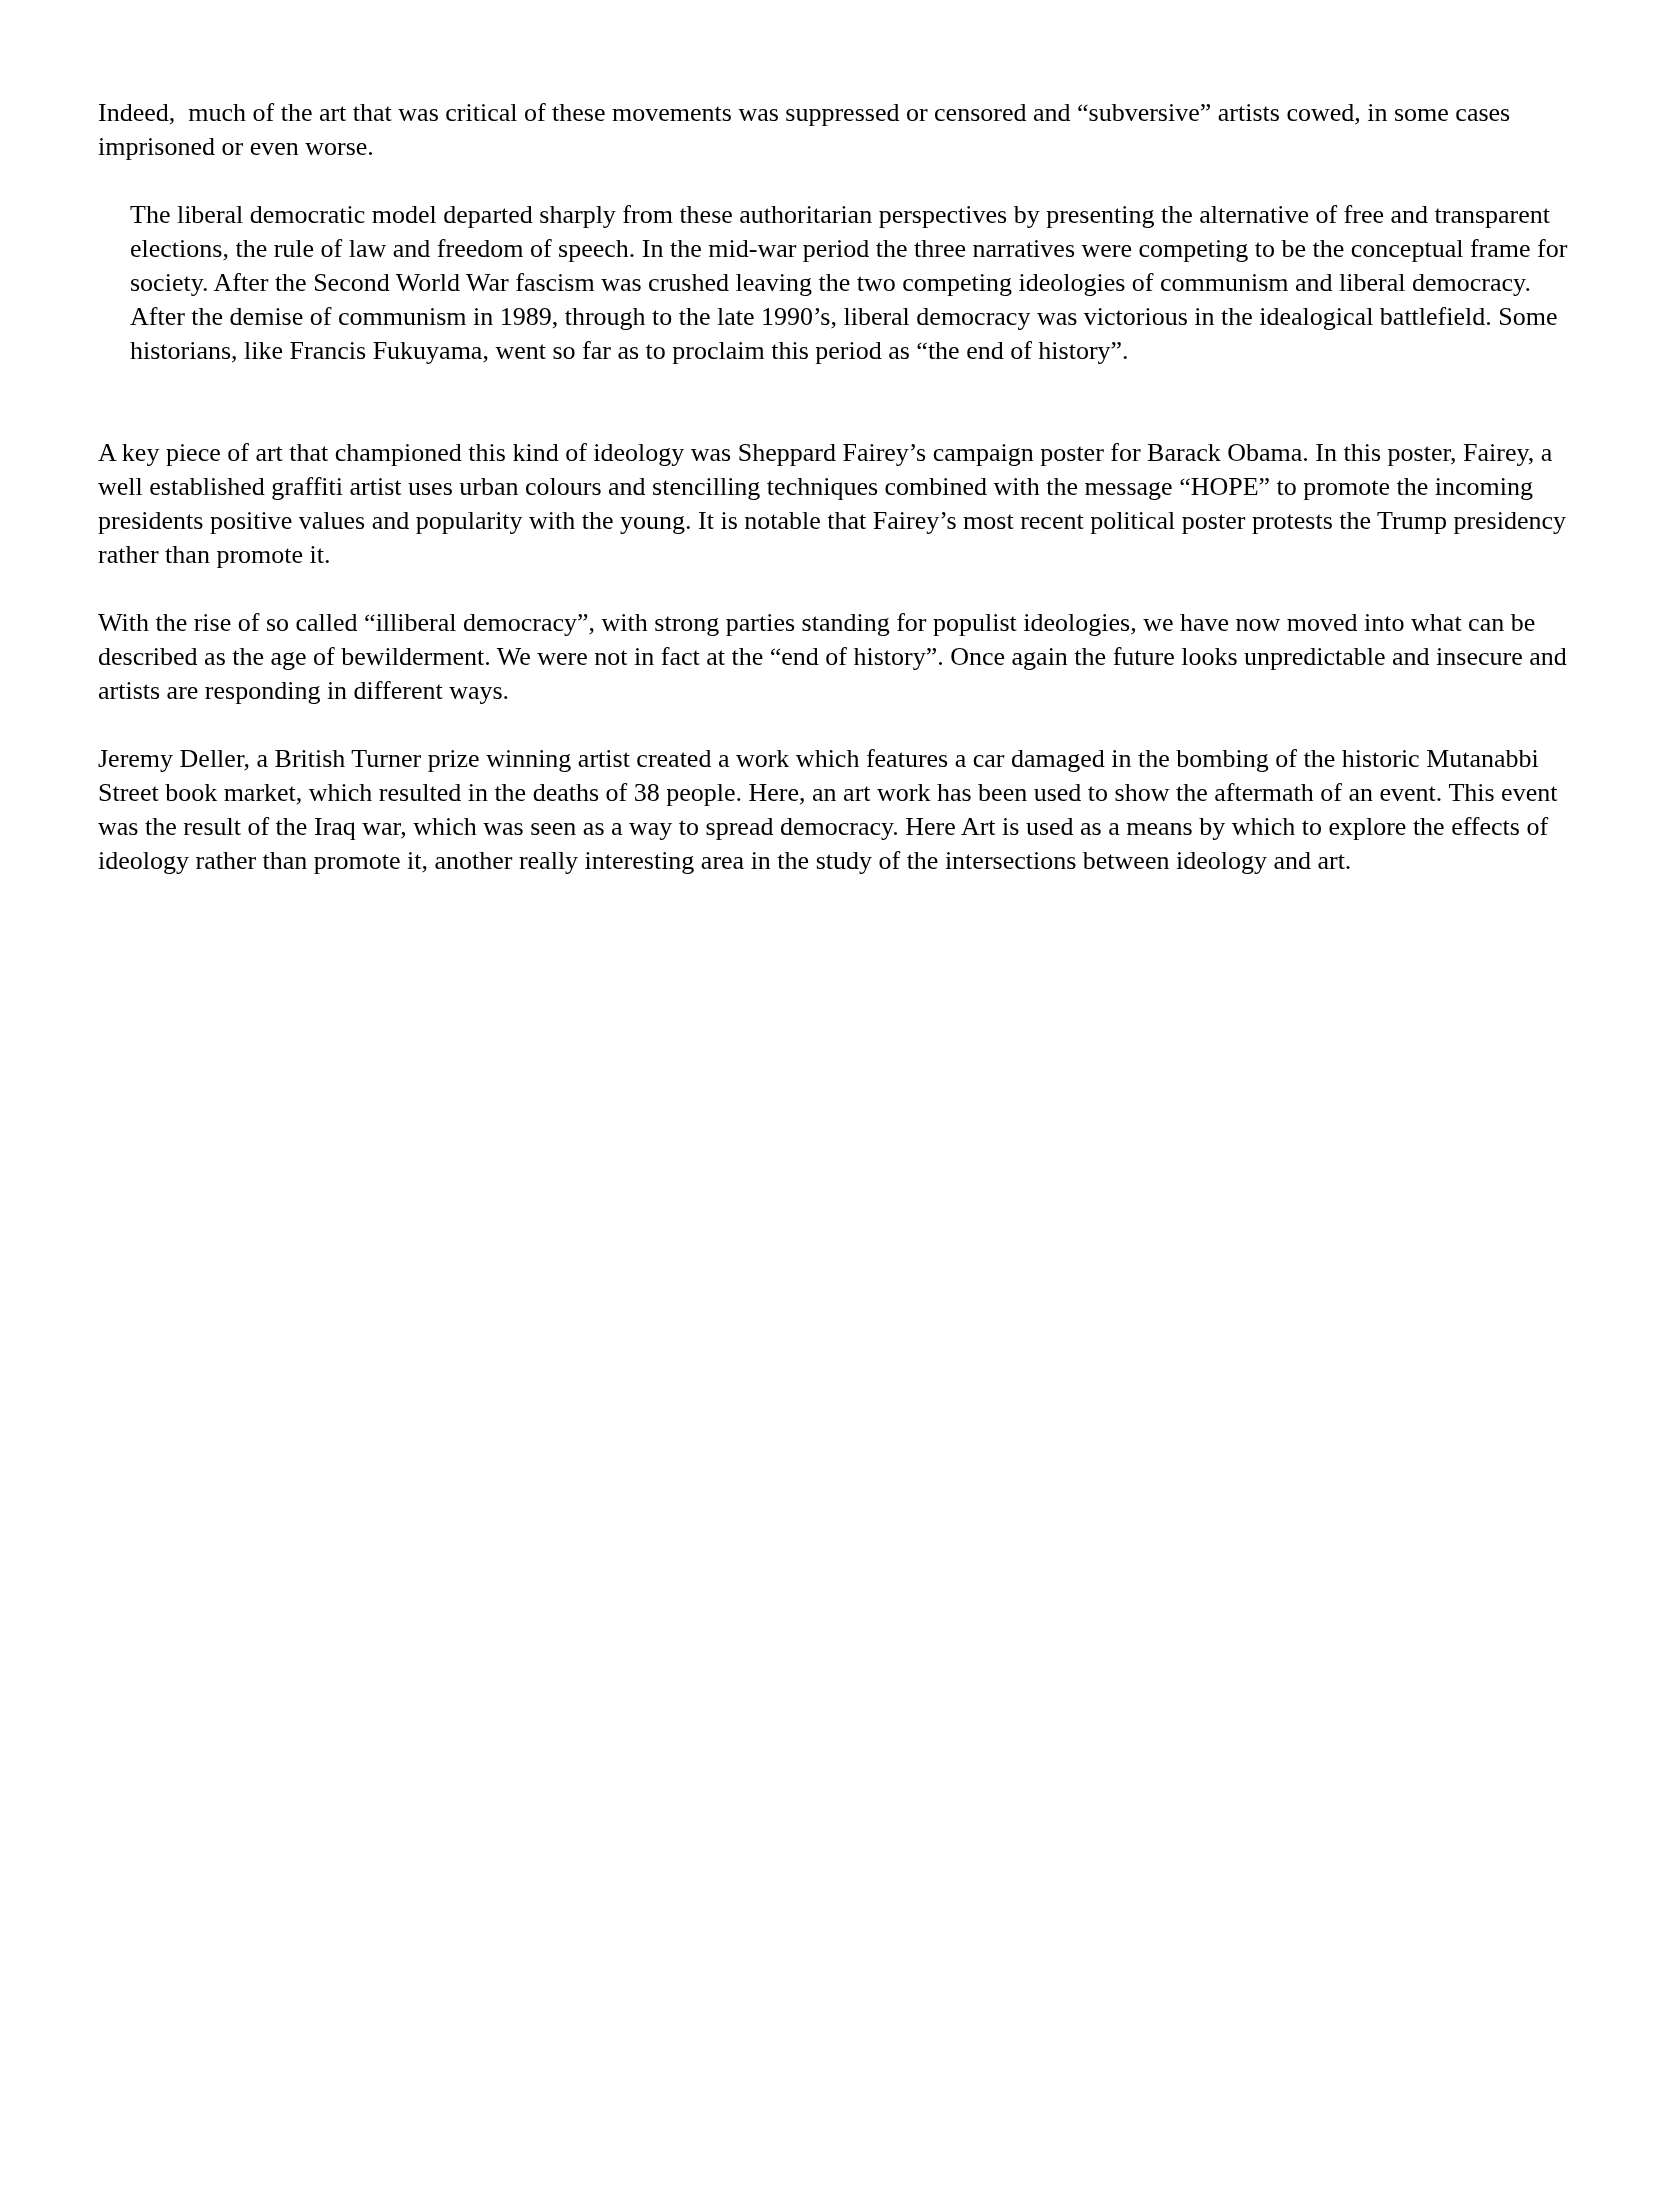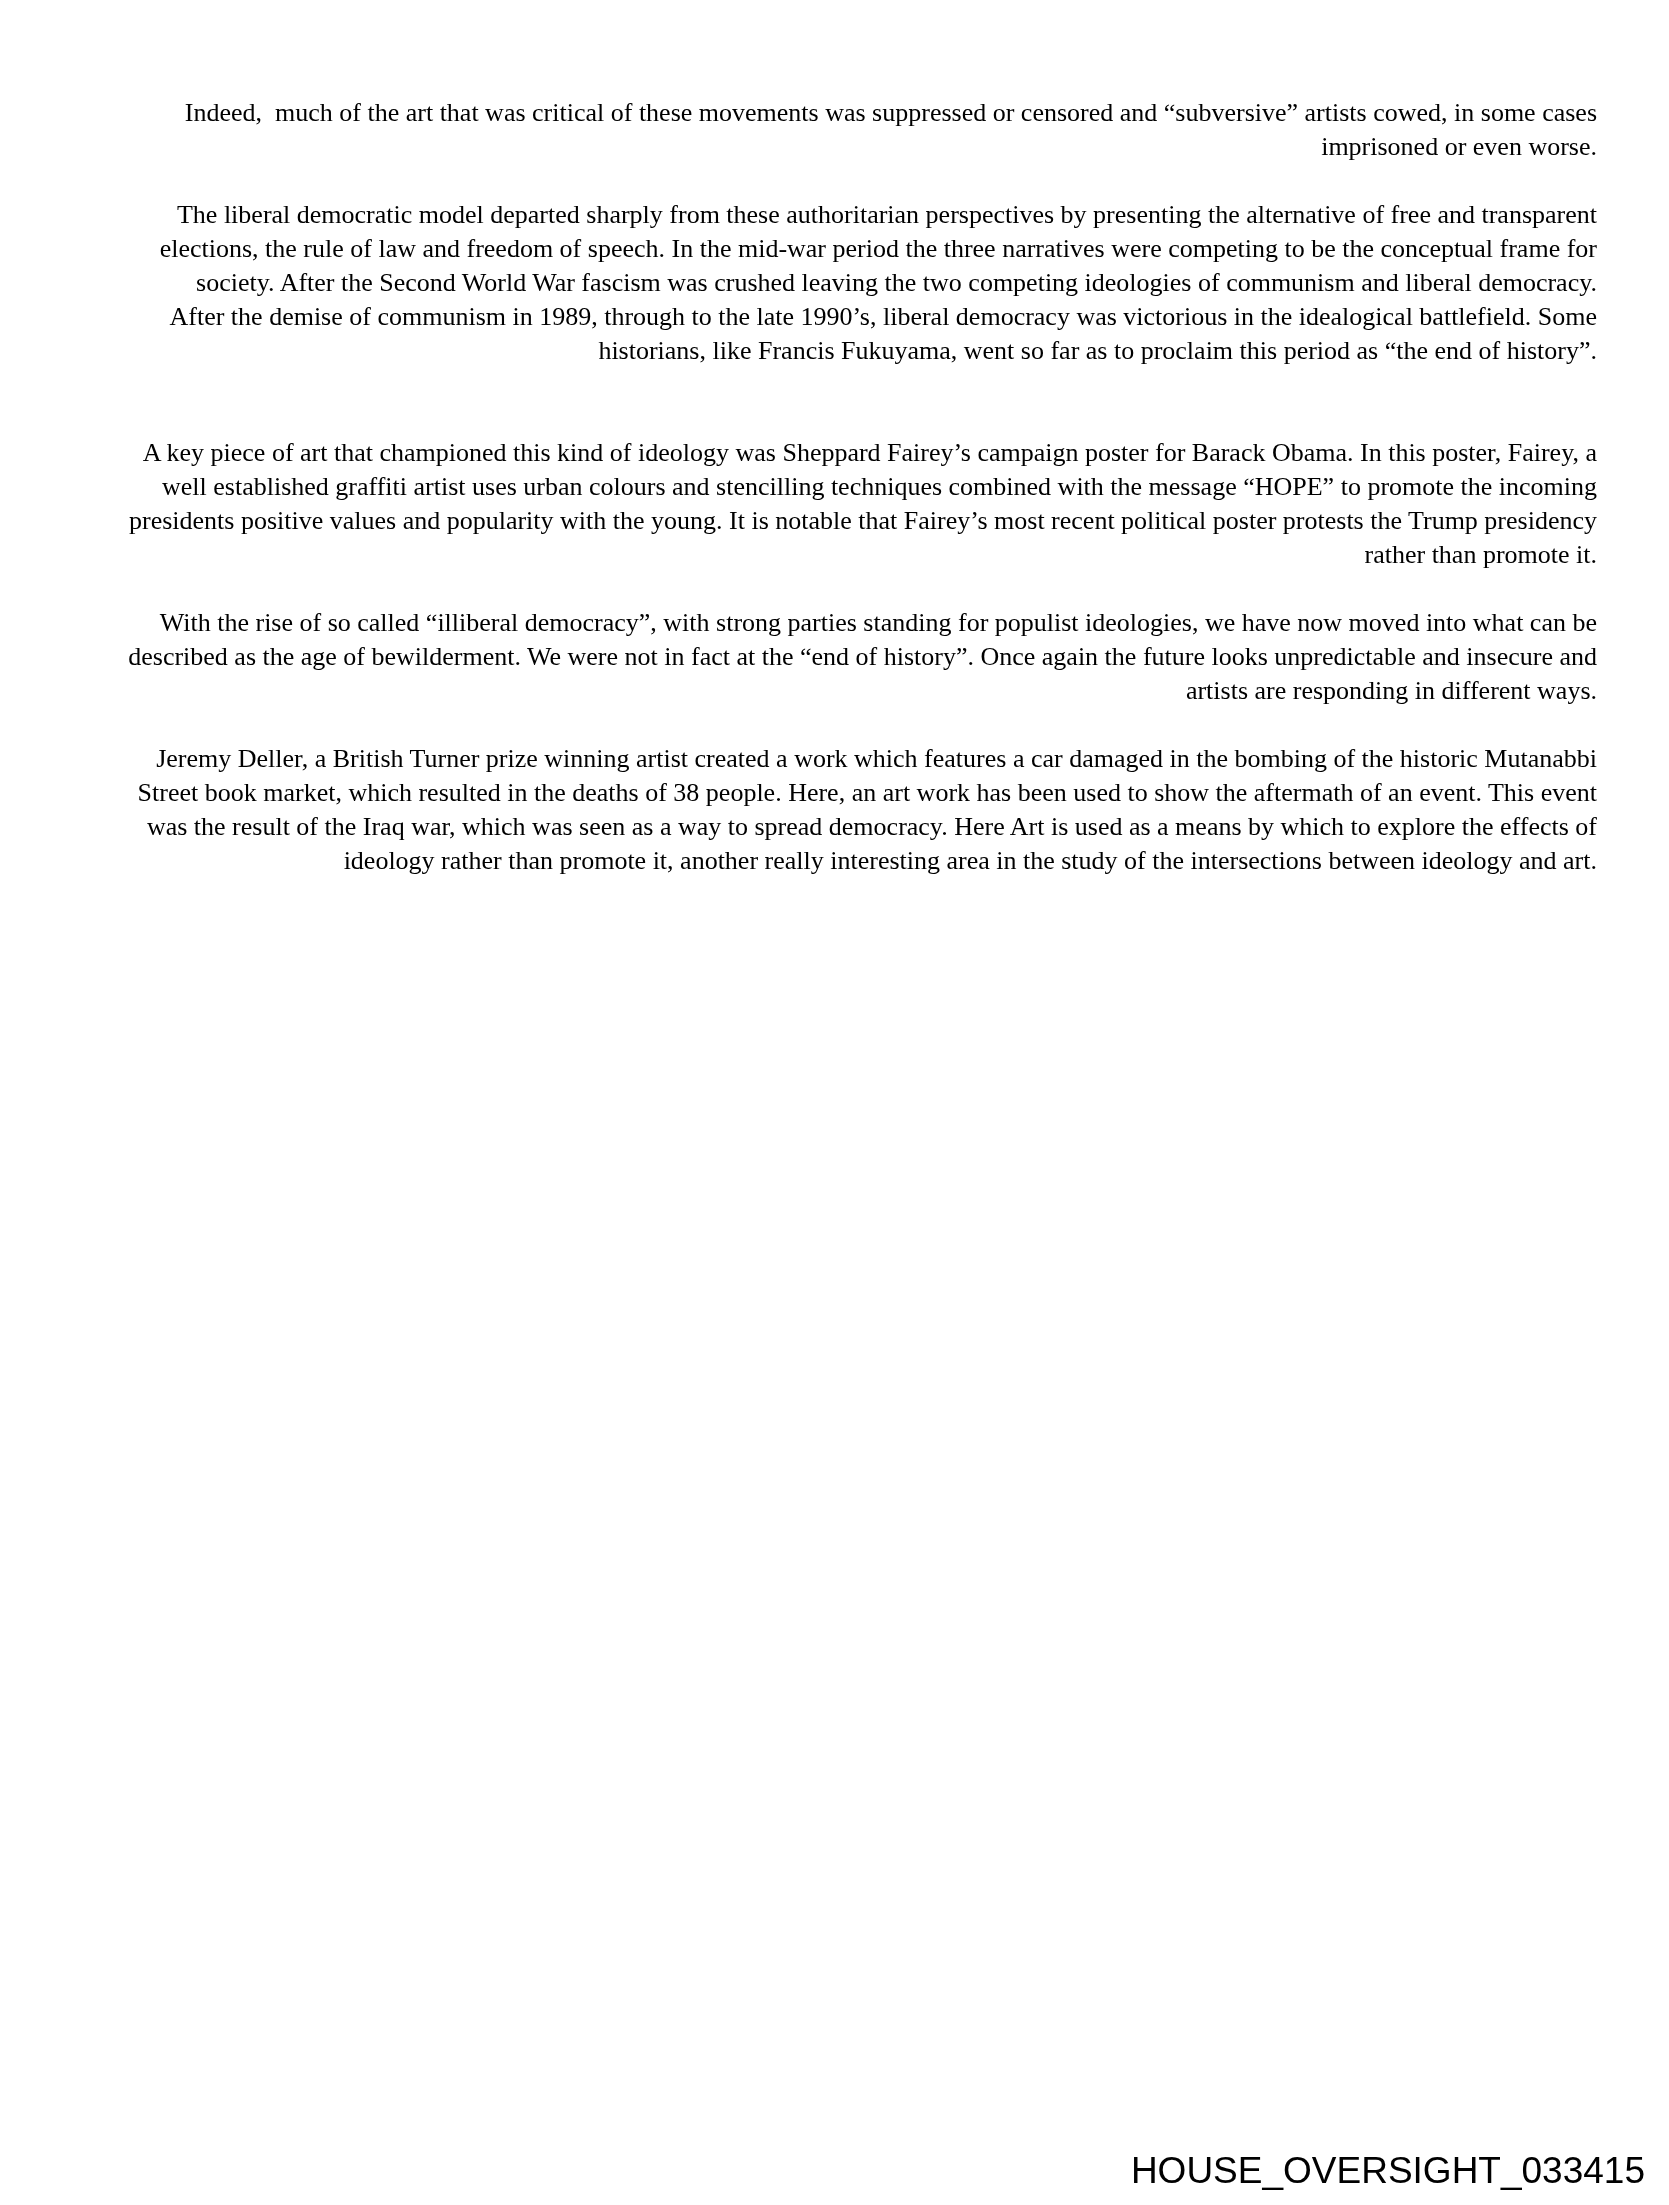--- a/index.html
+++ b/index.html
@@ -21,21 +21,20 @@
     width: 1499px;
     font-family: "Liberation Serif", serif;
     font-size: 26px;
     line-height: 34px;
     color: #000000;
     text-align: left;
   }
   .body-text p {
     margin: 0 0 34px 0;
     white-space: pre-wrap;
-    text-align: right;
   }
   .body-text p.gap-large {
     margin-bottom: 68px;
     margin-left: 32px;
   }
   .bates-stamp {
     position: absolute;
     top: 2150px;
     right: 24px;
     font-family: "Liberation Sans", sans-serif;
@@ -50,15 +49,14 @@
 
 <div class="page">
   <div class="body-text">
     <p>Indeed,  much of the art that was critical of these movements was suppressed or censored and “subversive” artists cowed, in some cases imprisoned or even worse.</p>
     <p class="gap-large">The liberal democratic model departed sharply from these authoritarian perspectives by presenting the alternative of free and transparent elections, the rule of law and freedom of speech. In the mid-war period the three narratives were competing to be the conceptual frame for society. After the Second World War fascism was crushed leaving the two competing ideologies of communism and liberal democracy.  After the demise of communism in 1989, through to the late 1990’s, liberal democracy was victorious in the idealogical battlefield. Some historians, like Francis Fukuyama, went so far as to proclaim this period as “the end of history”.</p>
     <p>A key piece of art that championed this kind of ideology was Sheppard Fairey’s campaign poster for Barack Obama. In this poster, Fairey, a well established graffiti artist uses urban colours and stencilling techniques combined with the message “HOPE” to promote the incoming presidents positive values and popularity with the young. It is notable that Fairey’s most recent political poster protests the Trump presidency rather than promote it.</p>
     <p>With the rise of so called “illiberal democracy”, with strong parties standing for populist ideologies, we have now moved into what can be described as the age of bewilderment. We were not in fact at the “end of history”. Once again the future looks unpredictable and insecure and artists are responding in different ways.</p>
     <p>Jeremy Deller, a British Turner prize winning artist created a work which features a car damaged in the bombing of the historic Mutanabbi Street book market, which resulted in the deaths of 38 people. Here, an art work has been used to show the aftermath of an event. This event was the result of the Iraq war, which was seen as a way to spread democracy. Here Art is used as a means by which to explore the effects of ideology rather than promote it, another really interesting area in the study of the intersections between ideology and art.</p>
   </div>
 
-  <div class="bates-stamp">HOUSE_OVERSIGHT_033415</div>
 </div>
 
 
 </body></html>

